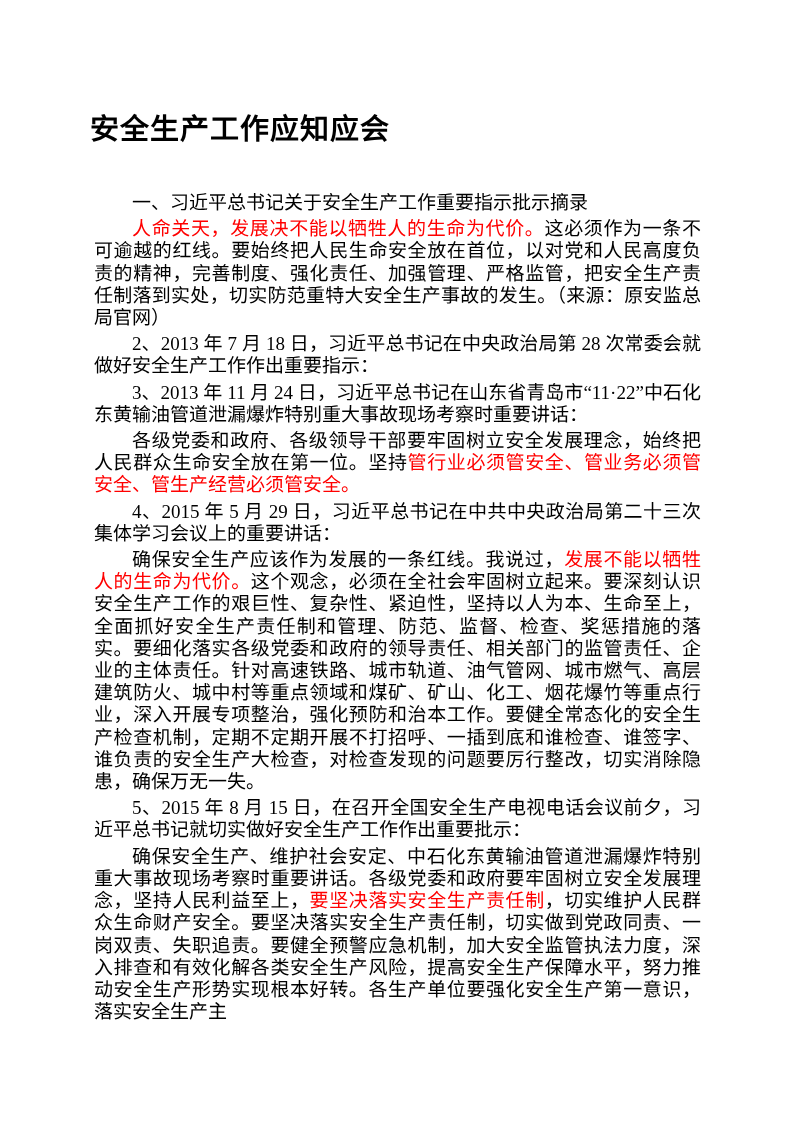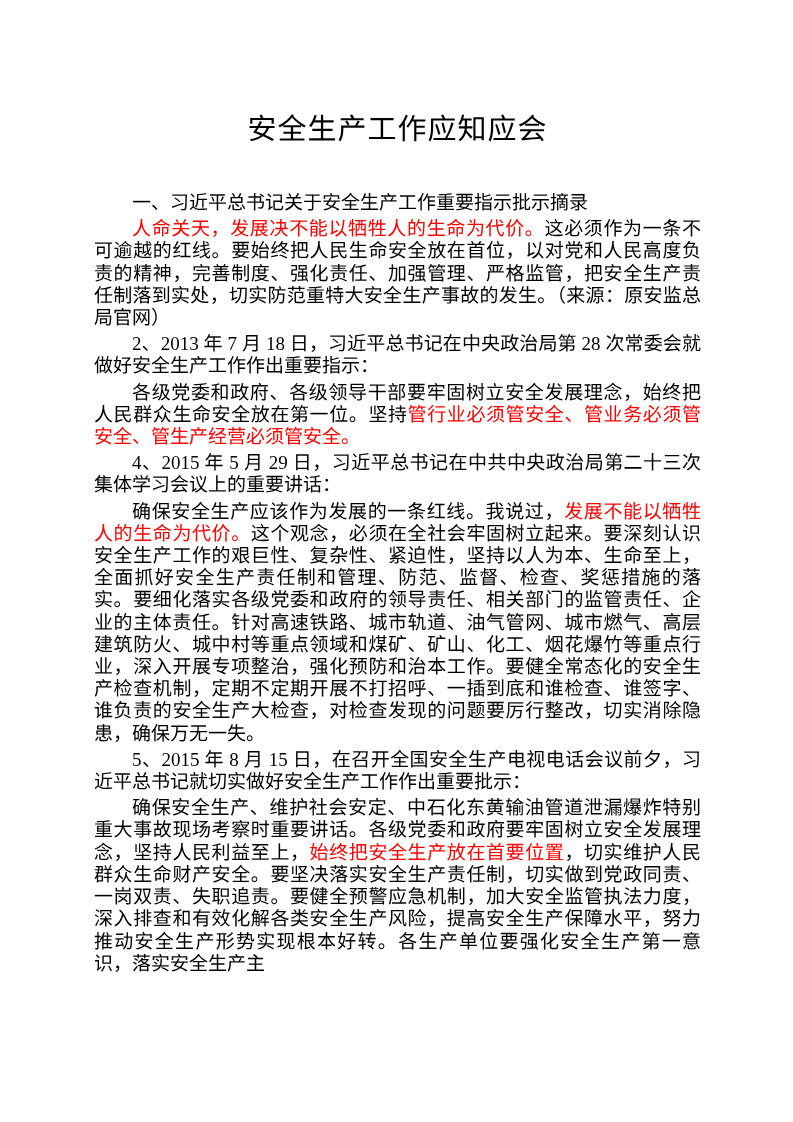--- a/index.html
+++ b/index.html
@@ -13,24 +13,23 @@
     height: 1122px;
     margin: 0 auto;
     background: var(--page-bg, #ffffff);
     box-sizing: border-box;
     padding: 96px 88px 40px 90px;
     overflow: hidden;
     color: var(--text-color, #000000);
   }
   .doc-title {
     font-family: "DejaVu Sans", "Liberation Sans", sans-serif;
-    font-weight: 400;
+    font-weight: 700;
     font-size: 29px;
     line-height: 38px;
-    text-align: center;
     margin: 14px 0 44px 0;
     letter-spacing: 1px;
   }
   .doc-body {
     font-family: "Liberation Serif", "DejaVu Serif", serif;
     font-size: 19px;
     line-height: 22.2px;
     text-align: justify;
   }
   .para {
@@ -44,19 +43,20 @@
 </style>
 </head>
 <body>
 
 <div class="page">
   <h1 class="doc-title">安全生产工作应知应会</h1>
   <div class="doc-body">
       <p class="para"><span class="run-default">一、习近平总书记关于安全生产工作重要指示批示摘录</span></p>
       <p class="para"><span class="run-highlight">人命关天，发展决不能以牺牲人的生命为代价。</span><span class="run-default">这必须作为一条不可逾越的红线。要始终把人民生命安全放在首位，以对党和人民高度负责的精神，完善制度、强化责任、加强管理、严格监管，把安全生产责任制落到实处，切实防范重特大安全生产事故的发生。（来源：原安监总局官网）</span></p>
       <p class="para"><span class="run-default">2、2013 年 7 月 18 日，习近平总书记在中央政治局第 28 次常委会就做好安全生产工作作出重要指示：</span></p>
+      <p class="para"><span class="run-default">3、2013 年 11 月 24 日，习近平总书记在山东省青岛市“11·22”中石化东黄输油管道泄漏爆炸特别重大事故现场考察时重要讲话：</span></p>
       <p class="para"><span class="run-default">各级党委和政府、各级领导干部要牢固树立安全发展理念，始终把人民群众生命安全放在第一位。坚持</span><span class="run-highlight">管行业必须管安全、管业务必须管安全、管生产经营必须管安全。</span></p>
       <p class="para"><span class="run-default">4、2015 年 5 月 29 日，习近平总书记在中共中央政治局第二十三次集体学习会议上的重要讲话：</span></p>
       <p class="para"><span class="run-default">确保安全生产应该作为发展的一条红线。我说过，</span><span class="run-highlight">发展不能以牺牲人的生命为代价。</span><span class="run-default">这个观念，必须在全社会牢固树立起来。要深刻认识安全生产工作的艰巨性、复杂性、紧迫性，坚持以人为本、生命至上，全面抓好安全生产责任制和管理、防范、监督、检查、奖惩措施的落实。要细化落实各级党委和政府的领导责任、相关部门的监管责任、企业的主体责任。针对高速铁路、城市轨道、油气管网、城市燃气、高层建筑防火、城中村等重点领域和煤矿、矿山、化工、烟花爆竹等重点行业，深入开展专项整治，强化预防和治本工作。要健全常态化的安全生产检查机制，定期不定期开展不打招呼、一插到底和谁检查、谁签字、谁负责的安全生产大检查，对检查发现的问题要厉行整改，切实消除隐患，确保万无一失。</span></p>
       <p class="para"><span class="run-default">5、2015 年 8 月 15 日，在召开全国安全生产电视电话会议前夕，习近平总书记就切实做好安全生产工作作出重要批示：</span></p>
-      <p class="para"><span class="run-default">确保安全生产、维护社会安定、中石化东黄输油管道泄漏爆炸特别重大事故现场考察时重要讲话。各级党委和政府要牢固树立安全发展理念，坚持人民利益至上，</span><span class="run-highlight">始终把安全生产放在首要位置</span><span class="run-default">，切实维护人民群众生命财产安全。要坚决落实安全生产责任制，切实做到党政同责、一岗双责、失职追责。要健全预警应急机制，加大安全监管执法力度，深入排查和有效化解各类安全生产风险，提高安全生产保障水平，努力推动安全生产形势实现根本好转。各生产单位要强化安全生产第一意识，落实安全生产主</span></p>
+      <p class="para"><span class="run-default">确保安全生产、维护社会安定、中石化东黄输油管道泄漏爆炸特别重大事故现场考察时重要讲话。各级党委和政府要牢固树立安全发展理念，坚持人民利益至上，</span><span class="run-highlight">要坚决落实安全生产责任制</span><span class="run-default">，切实维护人民群众生命财产安全。要坚决落实安全生产责任制，切实做到党政同责、一岗双责、失职追责。要健全预警应急机制，加大安全监管执法力度，深入排查和有效化解各类安全生产风险，提高安全生产保障水平，努力推动安全生产形势实现根本好转。各生产单位要强化安全生产第一意识，落实安全生产主</span></p>
     </div>
 </div>
 
 </body></html>

